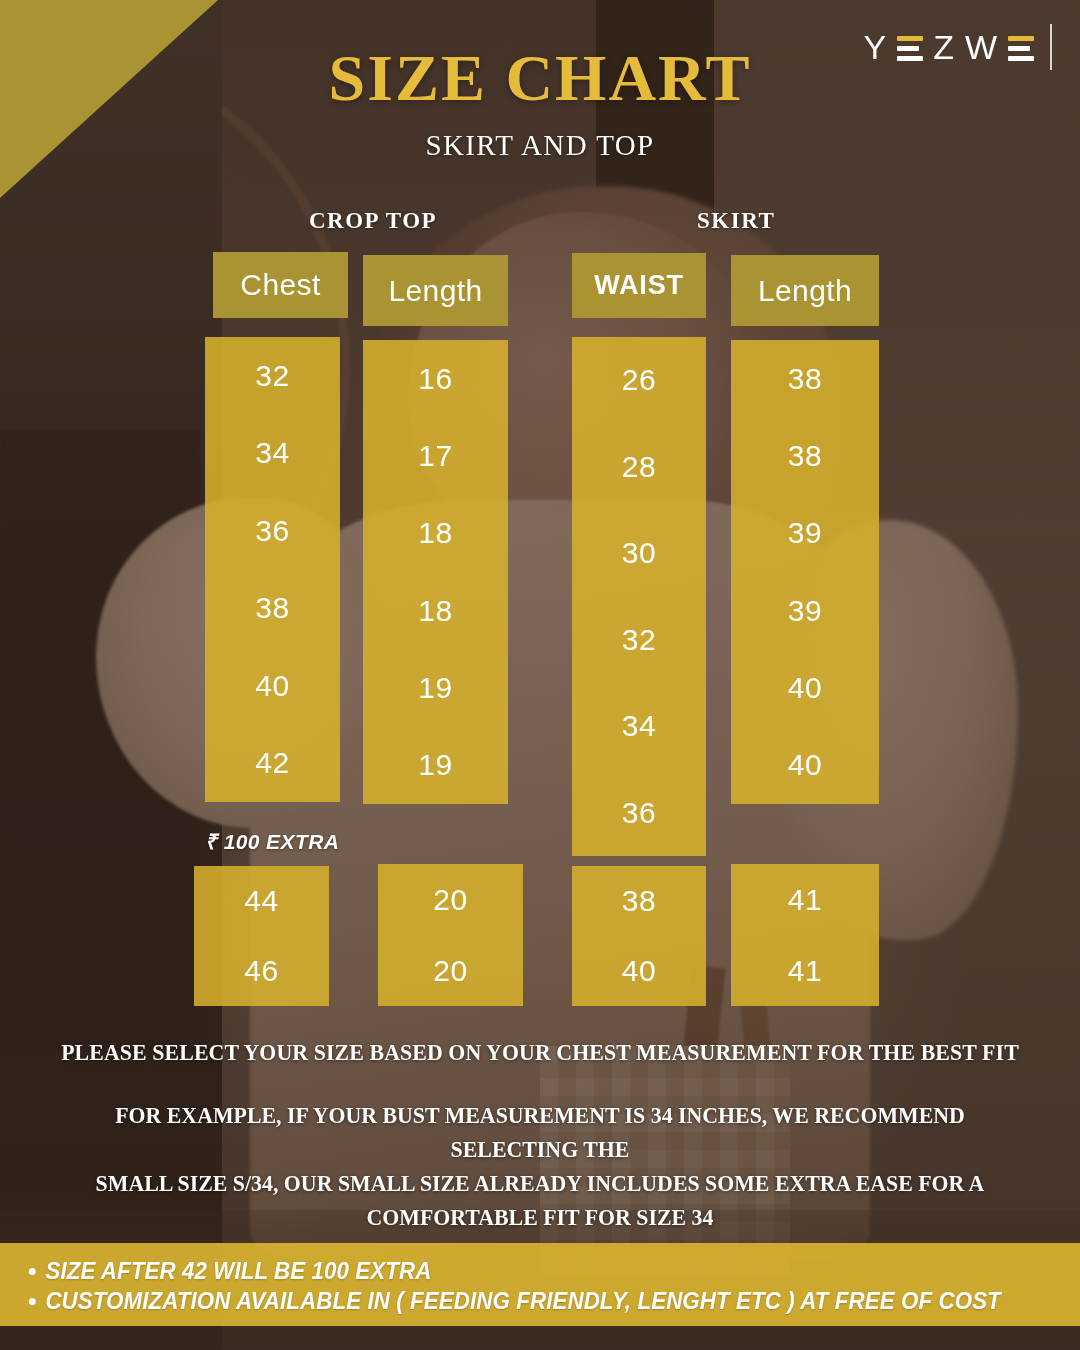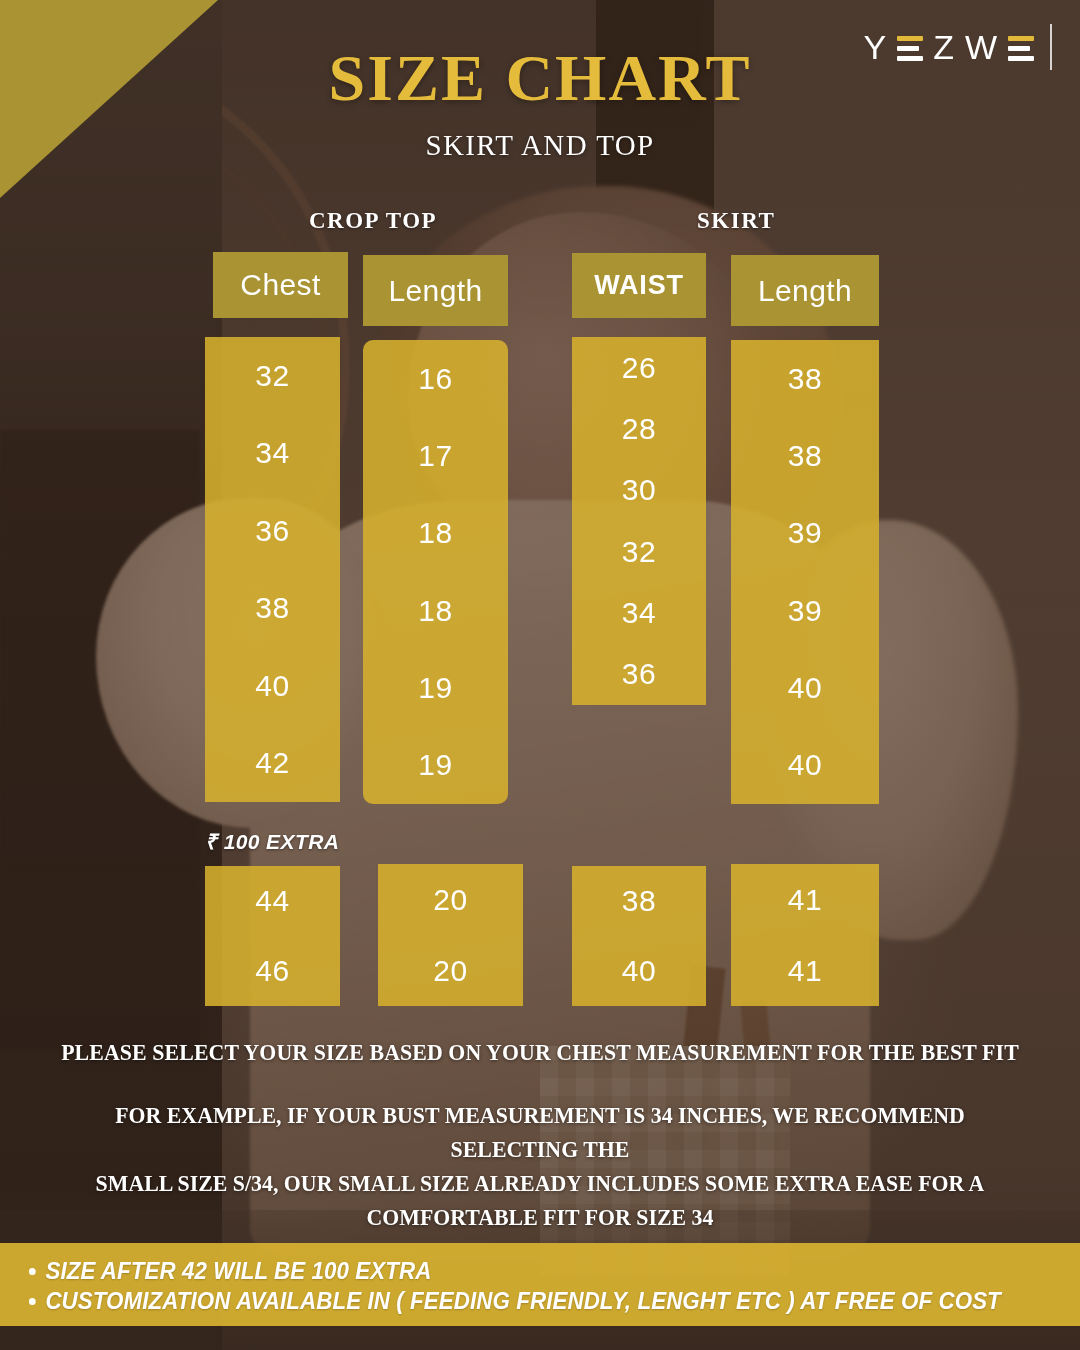--- a/index.html
+++ b/index.html
@@ -229,38 +229,38 @@
   .datacol .cell {
     flex: 1 1 0;
     display: flex; align-items: center; justify-content: center;
     color: #ffffff;
     font-family: "Liberation Sans", sans-serif;
     font-size: 30px;
     font-weight: 400;
     letter-spacing: .5px;
   }
   .col-1 { left: 205px; top: 337px; width: 135px; height: 465px; }
-  .col-2 { left: 363px; top: 340px; width: 145px; height: 464px; border-radius: 10px; }
-  .col-3 { left: 572px; top: 337px; width: 134px; height: 368px; }
+  .col-2 { left: 363px; top: 340px; width: 145px; height: 464px; }
+  .col-3 { left: 572px; top: 337px; width: 134px; height: 519px; }
   .col-4 { left: 731px; top: 340px; width: 148px; height: 464px; }
 
   
   .extra-note {
     position: absolute; left: 205px; top: 827px;
     font-family: "Liberation Sans", sans-serif;
     font-weight: 700; font-style: italic;
     font-size: 21px;
     color: #ffffff;
     letter-spacing: .4px;
     white-space: nowrap;
     text-shadow: 0 1px 3px rgba(0,0,0,.45);
   }
 
   
-  .xcol-1 { left: 205px; top: 866px; width: 135px; height: 140px; }
+  .xcol-1 { left: 194px; top: 866px; width: 135px; height: 140px; }
   .xcol-2 { left: 378px; top: 864px; width: 145px; height: 142px; }
   .xcol-3 { left: 572px; top: 866px; width: 134px; height: 140px; }
   .xcol-4 { left: 731px; top: 864px; width: 148px; height: 142px; }
 
   
   .note-main {
     position: absolute; left: 0; top: 1039px; width: 1080px;
     text-align: center;
     font-family: "Liberation Serif", serif;
     font-weight: 700;

